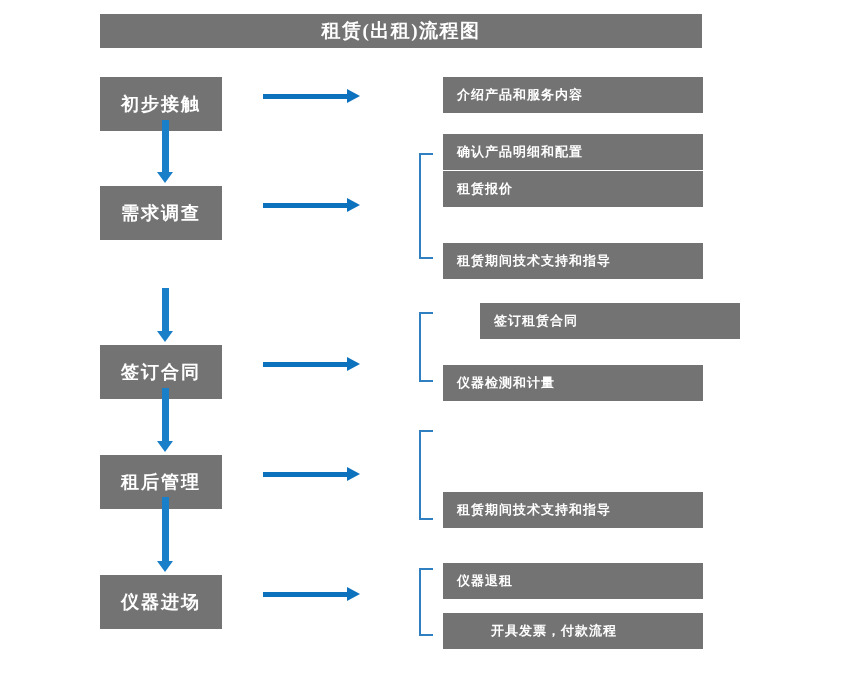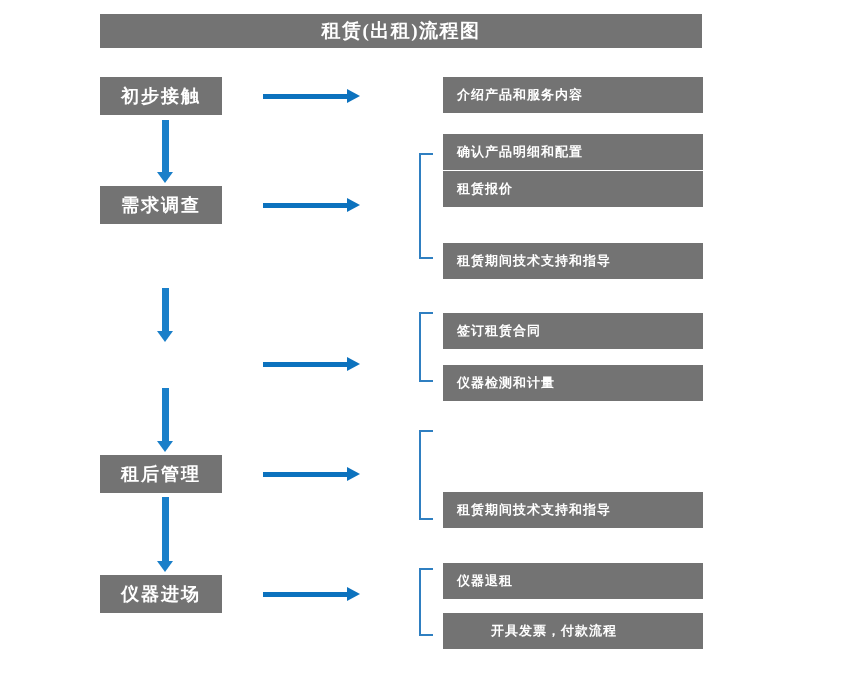--- a/index.html
+++ b/index.html
@@ -29,21 +29,21 @@
   
   .title-banner{
     left:100px; top:14px; width:602px; height:34px;
     justify-content:center;
     font-size:19px;
     letter-spacing:1.5px;
   }
 
   
   .stage-box{
-    left:100px; width:122px; height:38px;
+    left:100px; width:122px; height:54px;
     justify-content:center;
     font-size:18px;
     letter-spacing:2px;
   }
 
   
   .detail-box{
     left:443px; width:260px; height:36px;
     padding-left:14px;
     font-size:13px;
@@ -109,20 +109,21 @@
 <body>
 
 <div id="stage">
 
   <div class="box title-banner">租赁(出租)流程图</div>
 
   <div class="box stage-box" style="top:77px;">初步接触</div>
 
   <div class="box stage-box" style="top:186px;">需求调查</div>
 
+  <div class="box stage-box" style="top:345px;">签订合同</div>
 
   <div class="box stage-box" style="top:455px;">租后管理</div>
 
   <div class="box stage-box" style="top:575px;">仪器进场</div>
 
   <div class="v-arrow" style="top:120px;height:63px;">
     <div class="shaft"></div>
     <div class="head"></div>
   </div>
 
@@ -175,21 +176,21 @@
   <div class="bracket" style="top:568px;height:68px;"></div>
 
   <div class="box detail-box" style="top:77px;">介绍产品和服务内容</div>
 
   <div class="box detail-box" style="top:134px;">确认产品明细和配置</div>
 
   <div class="box detail-box" style="top:171px;">租赁报价</div>
 
   <div class="box detail-box" style="top:243px;">租赁期间技术支持和指导</div>
 
-  <div class="box detail-box" style="top:313px;">签订租赁合同</div>
+  <div class="box detail-box" style="top:303px;margin-left:37px;">签订租赁合同</div>
 
   <div class="box detail-box" style="top:365px;">仪器检测和计量</div>
 
 
   <div class="box detail-box" style="top:492px;">租赁期间技术支持和指导</div>
 
   <div class="box detail-box" style="top:563px;">仪器退租</div>
 
   <div class="box detail-box" style="top:613px;padding-left:48px;">开具发票，付款流程</div>
 

